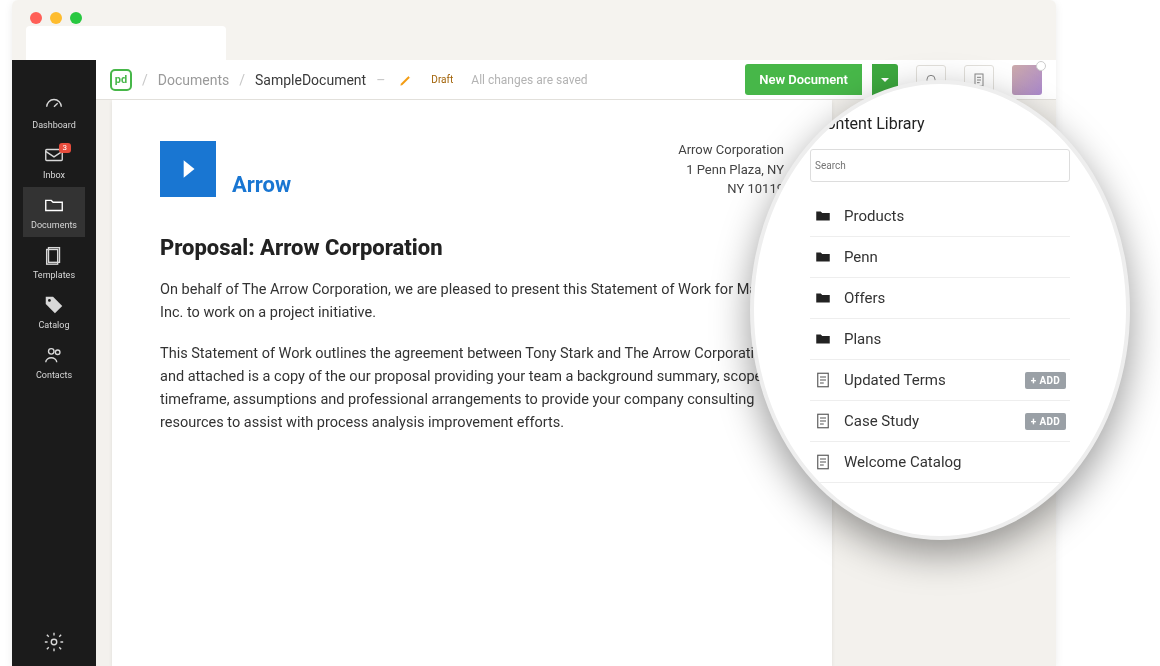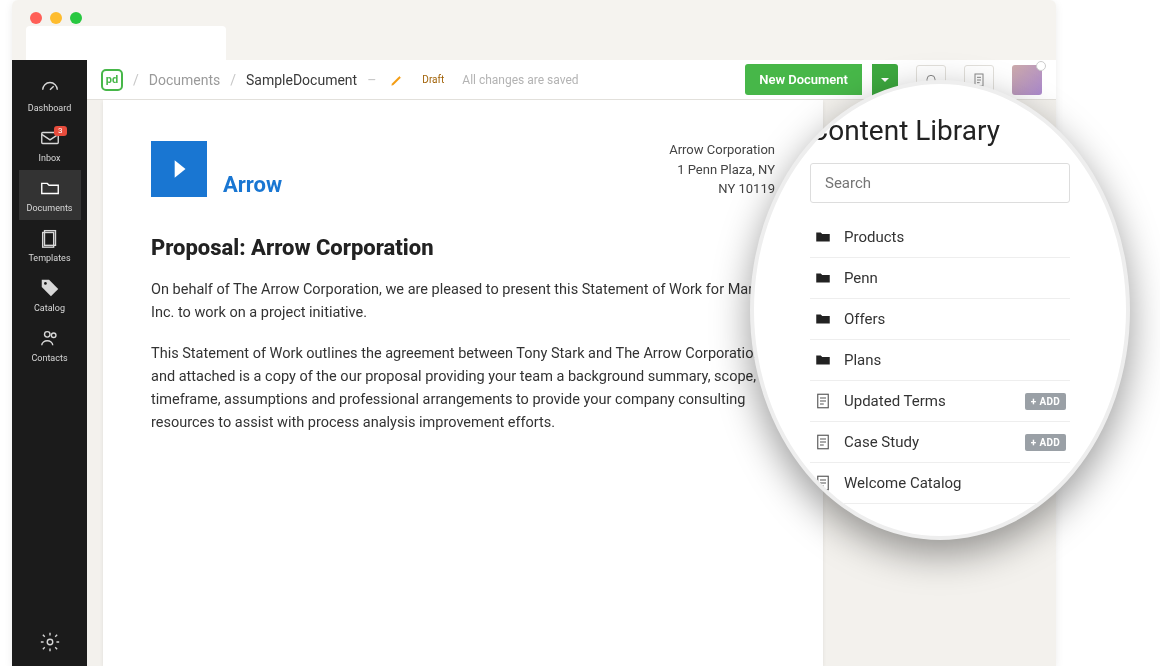--- a/index.html
+++ b/index.html
@@ -7,21 +7,21 @@
 
   
   .browser-chrome { position: absolute; left: 12px; top: 0; width: 1044px; height: 666px; background: #f5f3ef; border-radius: 6px 6px 0 0; box-shadow: 0 2px 8px rgba(0,0,0,.08); }
   .window-dots { position: absolute; left: 18px; top: 12px; display: flex; gap: 8px; }
   .dot { width: 12px; height: 12px; border-radius: 50%; }
   .dot.red { background: #ff5f57; } .dot.yellow { background: #febc2e; } .dot.green { background: #28c840; }
   .tab-shape { position: absolute; left: 14px; top: 26px; width: 200px; height: 34px; background: #fff; border-radius: 4px 4px 0 0; }
 
   
   .app { position: absolute; left: 12px; top: 60px; width: 1044px; height: 606px; background: #f3f1ed; display: flex; }
-  .sidebar { width: 75px; background: #1b1b1b; display: flex; flex-direction: column; align-items: center; padding-top: 10px; }
+  .sidebar { width: 84px; background: #1b1b1b; display: flex; flex-direction: column; align-items: center; padding-top: 27px; }
   .sidebar-item { width: 62px; height: 50px; display: flex; flex-direction: column; align-items: center; justify-content: center; color: #d8d8d8; font-size: 9px; gap: 4px; cursor: pointer; position: relative; }
   .sidebar-item.active { background: #333; }
   .sidebar-item svg { width: 22px; height: 22px; fill: none; stroke: #d8d8d8; stroke-width: 1.5; }
   .sidebar-item.active svg { stroke: #fff; }
   .sidebar-spacer { flex: 1; }
   .sidebar-settings { width: 62px; height: 48px; display: flex; align-items: center; justify-content: center; cursor: pointer; }
   .sidebar-settings svg { width: 22px; height: 22px; fill: none; stroke: #d8d8d8; stroke-width: 1.5; }
   .badge { position: absolute; top: 6px; right: 14px; background: #e74c3c; color: #fff; font-size: 8px; padding: 1px 4px; border-radius: 3px; line-height: 1; }
 
   .main { flex: 1; display: flex; flex-direction: column; }
@@ -49,22 +49,22 @@
   .brand-logo { width:56px; height:56px; background:#1976d2; display:flex;align-items:center;justify-content:center;}
   .brand-logo svg{width:26px;height:26px;fill:#fff;}
   .brand-name { color:#1976d2; font-size:22px; font-weight:700;}
   .addr { text-align:right; font-size:13px; color:#444; line-height:1.5;}
   .h1 { font-size:22px; font-weight:800; color:#222; margin-top:36px;}
   .para { font-size:14.5px; color:#333; line-height:1.6; margin-top:18px;}
 
   
   .lens { position:absolute; right:30px; top:80px; width:380px; height:460px; border-radius:50%; background:#fff; box-shadow: 0 14px 38px rgba(0,0,0,.4),0 0 0 6px #fff inset; overflow:hidden; border:4px solid #eee;}
   .lens-inner { position:absolute; left:0; top:0; width:100%; padding: 30px 56px 0 56px;}
-  .lens-title { font-size:28px; color:#222; margin-bottom:16px; margin-left:0;}
-  .lens-search { width:100%; border:1px solid #ddd; border-radius:3px; padding:10px 14px; font-size:15px; color:#888; margin-bottom:14px;}
+  .lens-title { font-size:16px; color:#222; margin-bottom:16px; margin-left:6px;}
+  .lens-search { width:100%; border:1px solid #ddd; border-radius:3px; padding:10px 4px; font-size:10px; color:#888; margin-bottom:14px;}
   .lib-list { }
   .lib-row { display:flex; align-items:center; gap:12px; padding:11px 4px; border-bottom:1px solid #eee; font-size:15px; color:#333; cursor:pointer;}
   .lib-row svg { width:18px; height:18px; }
   .folder-icon { fill:#222; }
   .doc-icon { fill:none; stroke:#555; stroke-width:1.5; }
   .add-btn { margin-left:auto; background:#9aa0a6; color:#fff; font-size:10px; font-weight:700; padding:3px 6px; border-radius:2px; letter-spacing:.3px;}
 </style>
 </head>
 <body>
 

